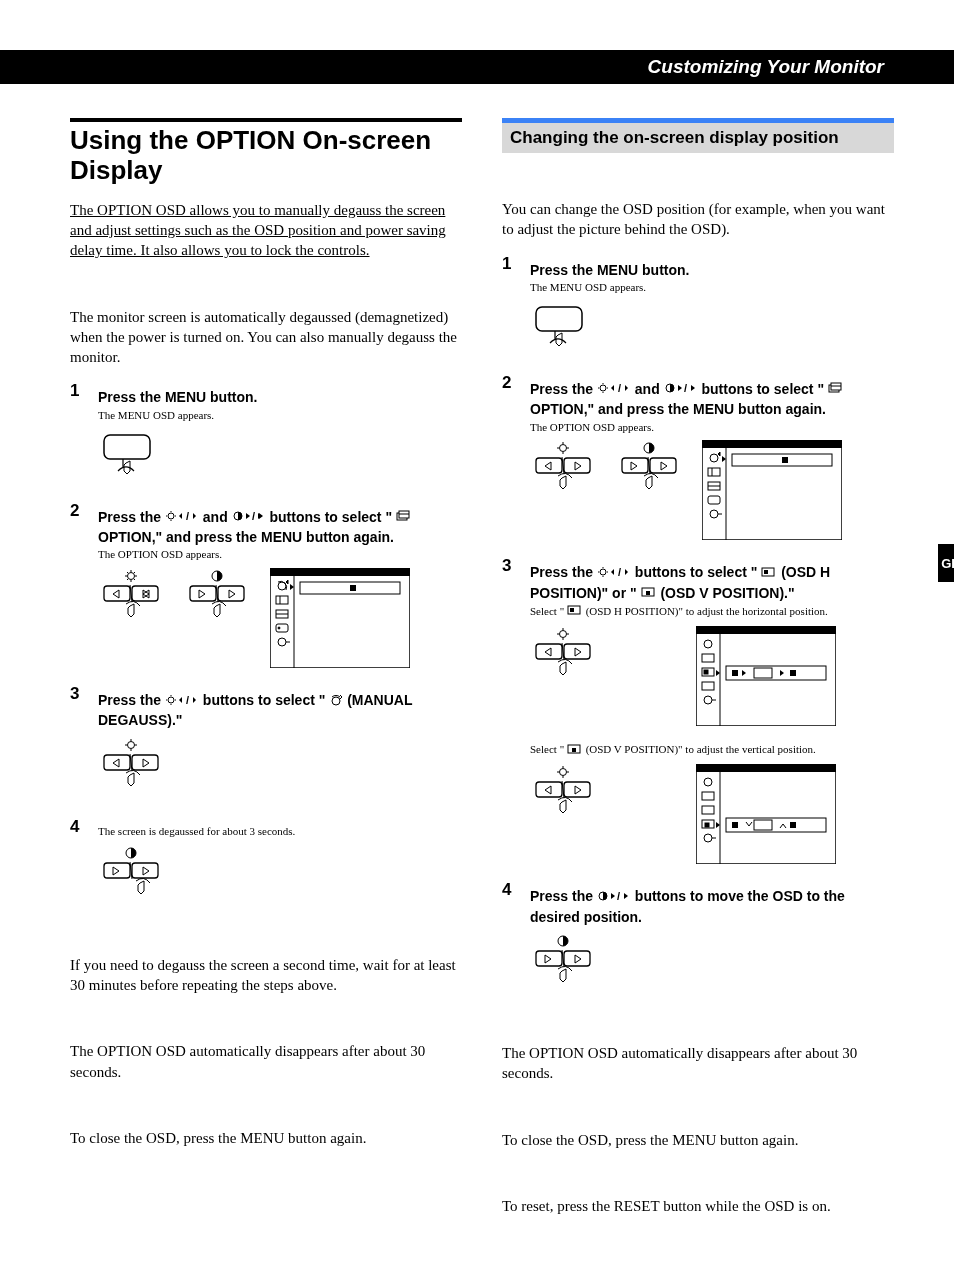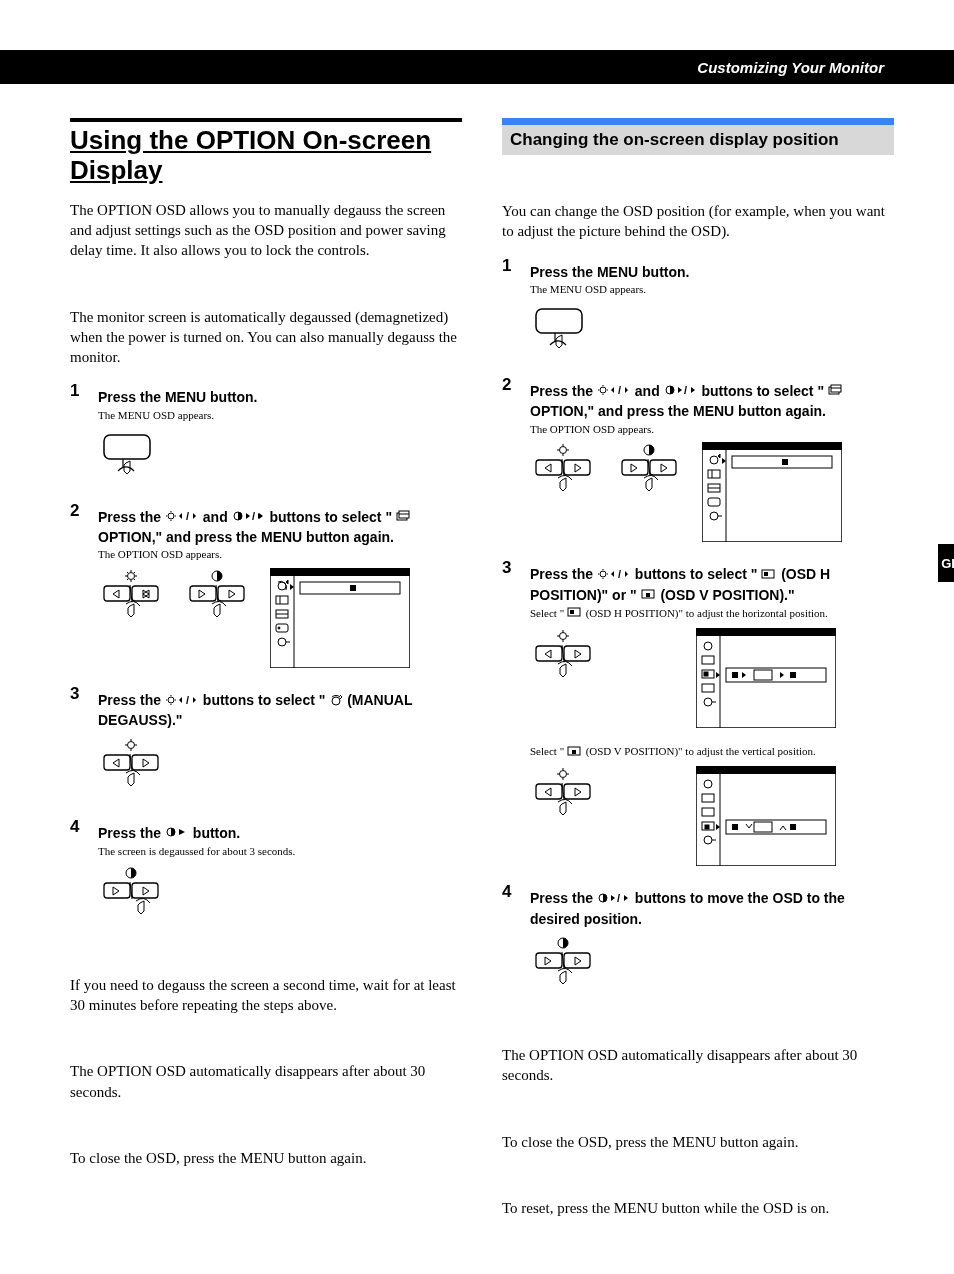--- a/index.html
+++ b/index.html
@@ -17,21 +17,21 @@
     height: 34px;
     padding-right: 70px;
     display: flex;
     align-items: center;
     justify-content: flex-end;
     margin-top: 50px;
   }
   .header-band span {
     font-weight: bold;
     font-style: italic;
-    font-size: 15px;
+    font-size: 19px;
     font-family: Arial, Helvetica, sans-serif;
   }
   .page {
     padding: 20px 60px 40px 70px;
     display: flex;
     flex-direction: row;
     gap: 40px;
     position: relative;
   }
   .col {
@@ -55,30 +55,30 @@
   }
   h1 {
     font-family: Arial, Helvetica, sans-serif;
     font-weight: 900;
     font-size: 26px;
     margin: 14px 0 14px 0;
     line-height: 1.15;
     border-top: 4px solid #000;
     padding-top: 4px;
     width: 100%;
-    text-decoration: underline;
   }
   .intro {
     font-size: 15px;
     line-height: 1.35;
     margin-bottom: 29px;
+    text-decoration: underline;
   }
   .subhead {
     background: #d8d8d8;
-    border-top: 7px solid #3b82f6;
+    border-top: 5px solid #3b82f6;
     font-family: Arial, Helvetica, sans-serif;
     font-weight: bold;
     font-size: 17px;
     padding: 5px 8px;
     margin: 8px 0 14px 0;
   }
   .body-text {
     font-size: 15px;
     line-height: 1.35;
     margin-bottom: 14px;
@@ -311,29 +311,20 @@
             <path d="M45 22 l0 8 l6 -4 z" fill="none" stroke="#000"></path>
             <path d="M28 36 q8 -6 14 2" fill="none" stroke="#000"></path>
             <path d="M32 38 l4 -2 l0 10 l-3 3 l-3 -3 l0 -6 z" fill="none" stroke="#000"></path>
           </svg>
       </span>
     </div>
 
     <div class="step">
       <div class="step-num">4</div>
       <div class="step-body">
-        <div class="step-head">
-          <span>Press the </span>
-          <span class="icon-inline"><svg width="24" height="12">
-                <circle cx="6" cy="6" r="4" fill="none" stroke="#000"></circle>
-                <path d="M6 2 A4 4 0 0 1 6 10 z" fill="#000"></path>
-                <path d="M14 3 l0 6 l6 -3 z" fill="#000"></path>
-              </svg></span>
-          <span> button.</span>
-        </div>
         <div class="step-note">The screen is degaussed for about 3 seconds.</div>
       </div>
     </div>
     <div class="figure-row">
       <span class="rocker-ill">
         <svg width="66" height="64">
             <circle cx="33" cy="8" r="5" fill="none" stroke="#000"></circle>
             <path d="M33 3 A5 5 0 0 1 33 13 z" fill="#000"></path>
             <rect x="6" y="18" width="26" height="15" rx="3" fill="none" stroke="#000" stroke-width="1.3"></rect>
             <rect x="34" y="18" width="26" height="15" rx="3" fill="none" stroke="#000" stroke-width="1.3"></rect>
@@ -651,16 +642,16 @@
             <path d="M21 26 l-6 -4 l0 8 z" fill="none" stroke="#000"></path>
             <path d="M45 22 l0 8 l6 -4 z" fill="none" stroke="#000"></path>
             <path d="M28 36 q8 -6 14 2" fill="none" stroke="#000"></path>
             <path d="M32 38 l4 -2 l0 10 l-3 3 l-3 -3 l0 -6 z" fill="none" stroke="#000"></path>
           </svg>
       </span>
     </div>
 
     <div class="body-text" style="margin-bottom:2px">The OPTION OSD automatically disappears after about 30 seconds.</div>
     <div class="body-text">To close the OSD, press the MENU button again.</div>
-    <div class="body-text">To reset, press the MENU button while the OSD is on.</div>
+    <div class="body-text">To reset, press the RESET button while the OSD is on.</div>
   </div>
 
 </div>
 
 </body></html>

